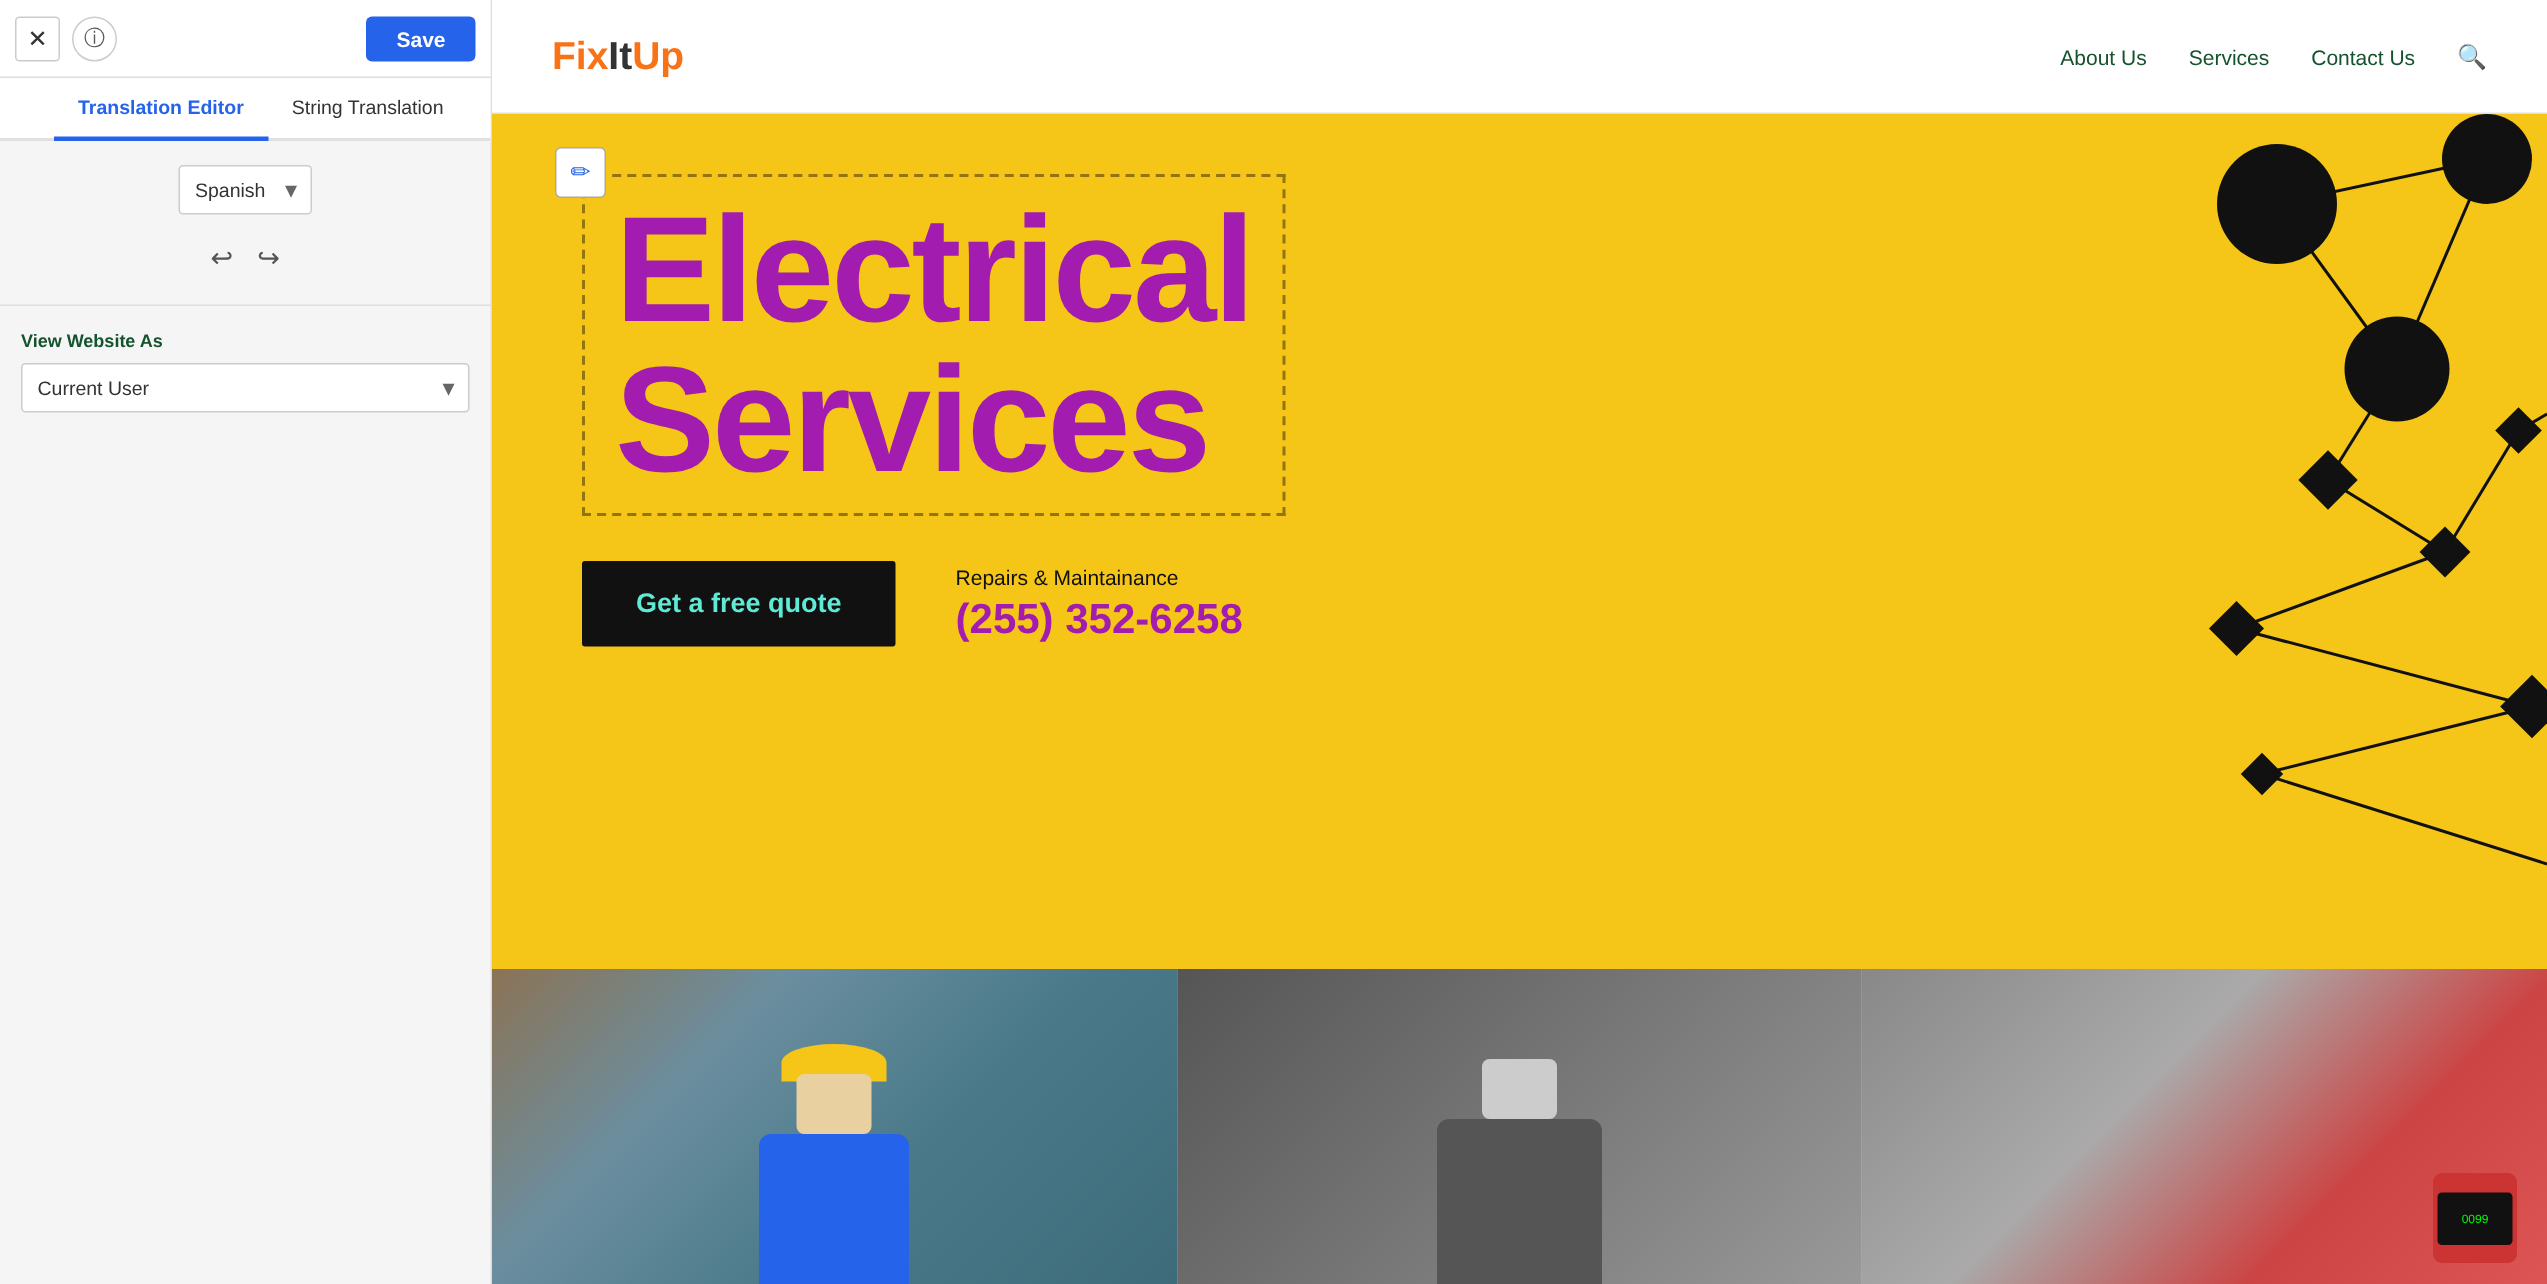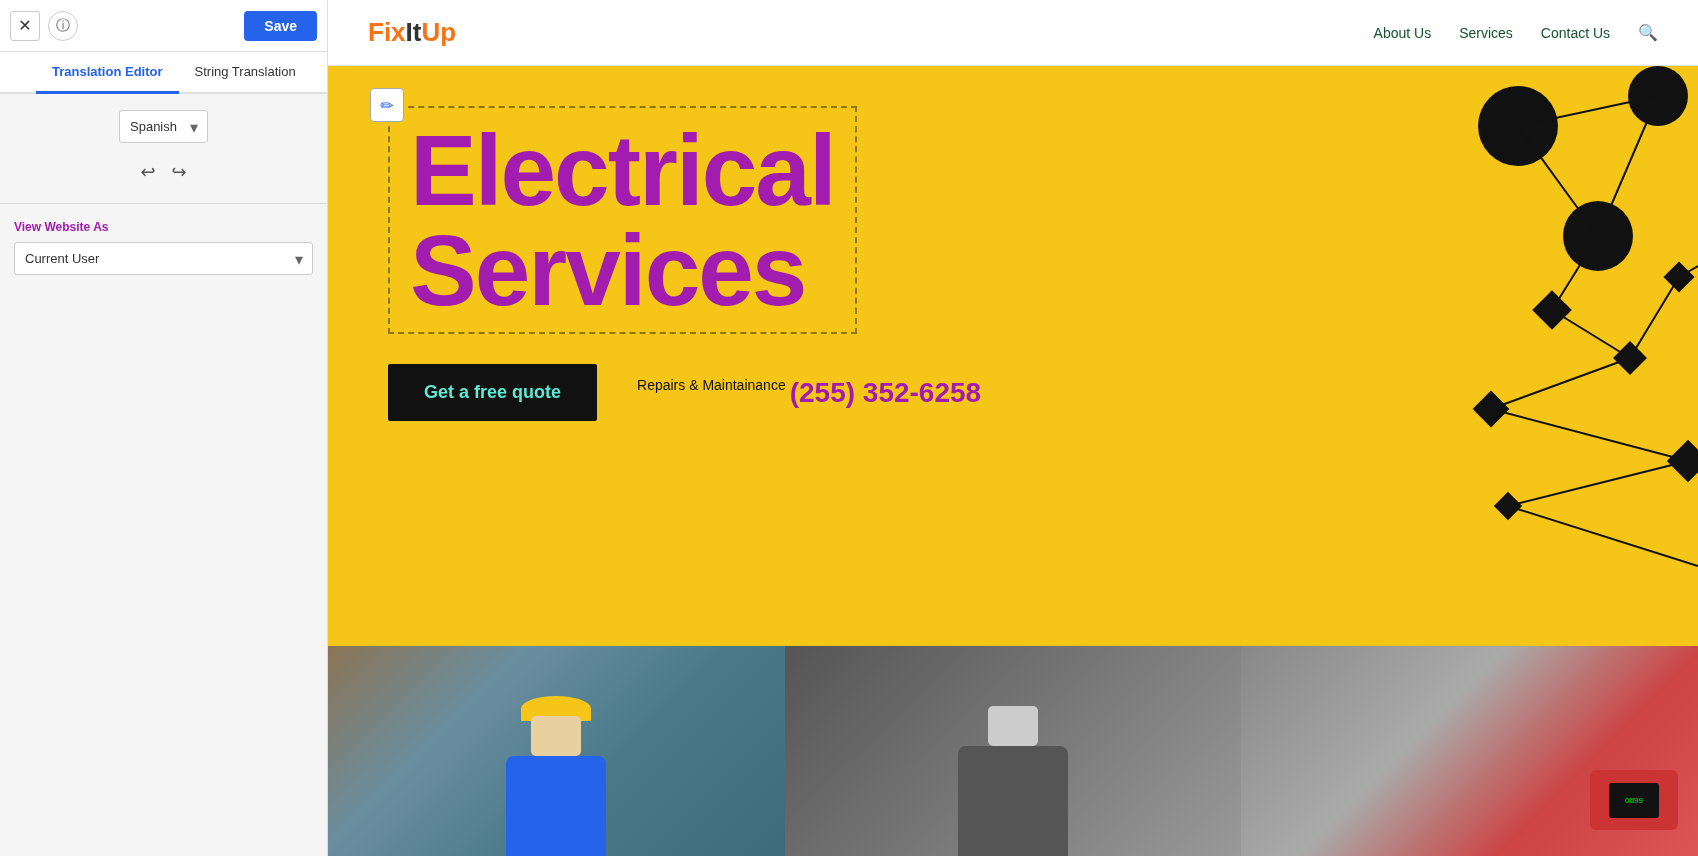--- a/index.html
+++ b/index.html
@@ -159,40 +159,40 @@
     }
 
     .view-as-section {
       padding: 16px 14px;
       border-top: 1px solid #ddd;
     }
 
     .view-as-label {
       font-size: 12px;
       font-weight: 600;
-      color: #a21caf;
+      color: #14532d;
       margin-bottom: 8px;
     }
 
     
     .main-content {
       flex: 1;
       display: flex;
       flex-direction: column;
       overflow: hidden;
     }
 
     
     .site-header {
       background: #fff;
       border-bottom: 1px solid #e0e0e0;
       display: flex;
       align-items: center;
       padding: 0 40px;
-      height: 66px;
+      height: 76px;
     }
 
     .site-logo {
       font-size: 26px;
       font-weight: 700;
       margin-right: auto;
     }
 
     .logo-fix { color: #f97316; }
     .logo-it { color: #333; }
@@ -292,21 +292,21 @@
       border: none;
       padding: 18px 36px;
       font-size: 18px;
       font-weight: 600;
       cursor: pointer;
       border-radius: 2px;
     }
 
     .contact-info {
       display: flex;
-      flex-direction: row;
+      flex-direction: column;
       gap: 4px;
     }
 
     .repairs-text {
       font-size: 14px;
       color: #111;
     }
 
     .phone-text {
       font-size: 28px;
@@ -470,20 +470,20 @@
           <div style="width:100px;height:100px;background:#2563eb;border-radius:8px 8px 0 0;"></div>
         </div>
       </div>
       <div class="img-placeholder img-placeholder-2">
         <div style="position:absolute;bottom:0;left:50%;transform:translateX(-50%);display:flex;flex-direction:column;align-items:center;">
           <div style="width:50px;height:40px;background:#ccc;border-radius:5px;margin-bottom:0;"></div>
           <div style="width:110px;height:110px;background:#555;border-radius:8px 8px 0 0;"></div>
         </div>
       </div>
       <div class="img-placeholder img-placeholder-3">
-        <div style="position:absolute;bottom:26px;right:20px;width:88px;height:60px;background:#cc3333;border-radius:6px;display:flex;align-items:center;justify-content:center;">
+        <div style="position:absolute;bottom:14px;right:20px;width:56px;height:60px;background:#cc3333;border-radius:6px;display:flex;align-items:center;justify-content:center;">
           <div style="width:50px;height:35px;background:#111;border-radius:3px;display:flex;align-items:center;justify-content:center;font-size:8px;color:#0f0;">0099</div>
         </div>
       </div>
     </div>
 
   </div>
 </div>
 
 </body></html>

